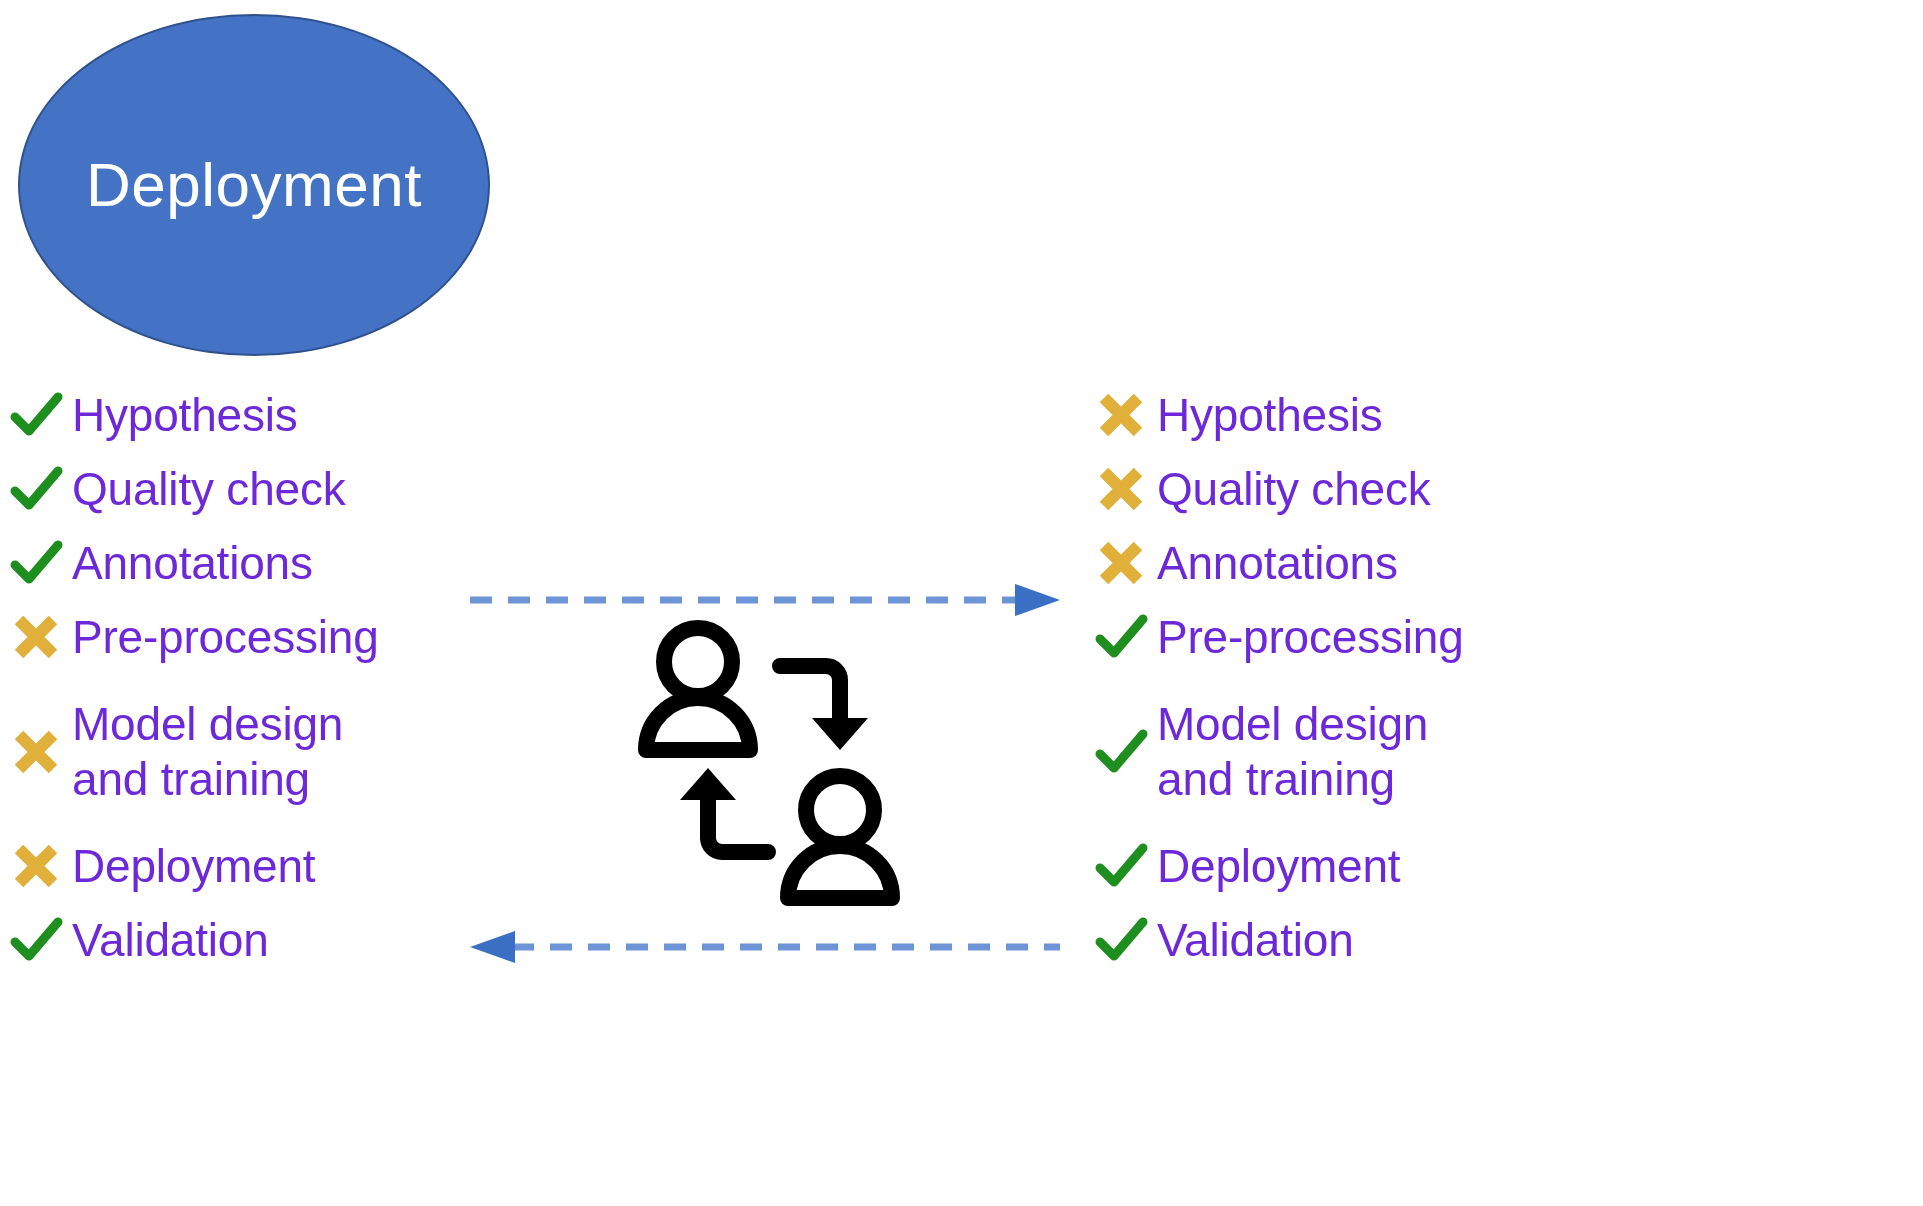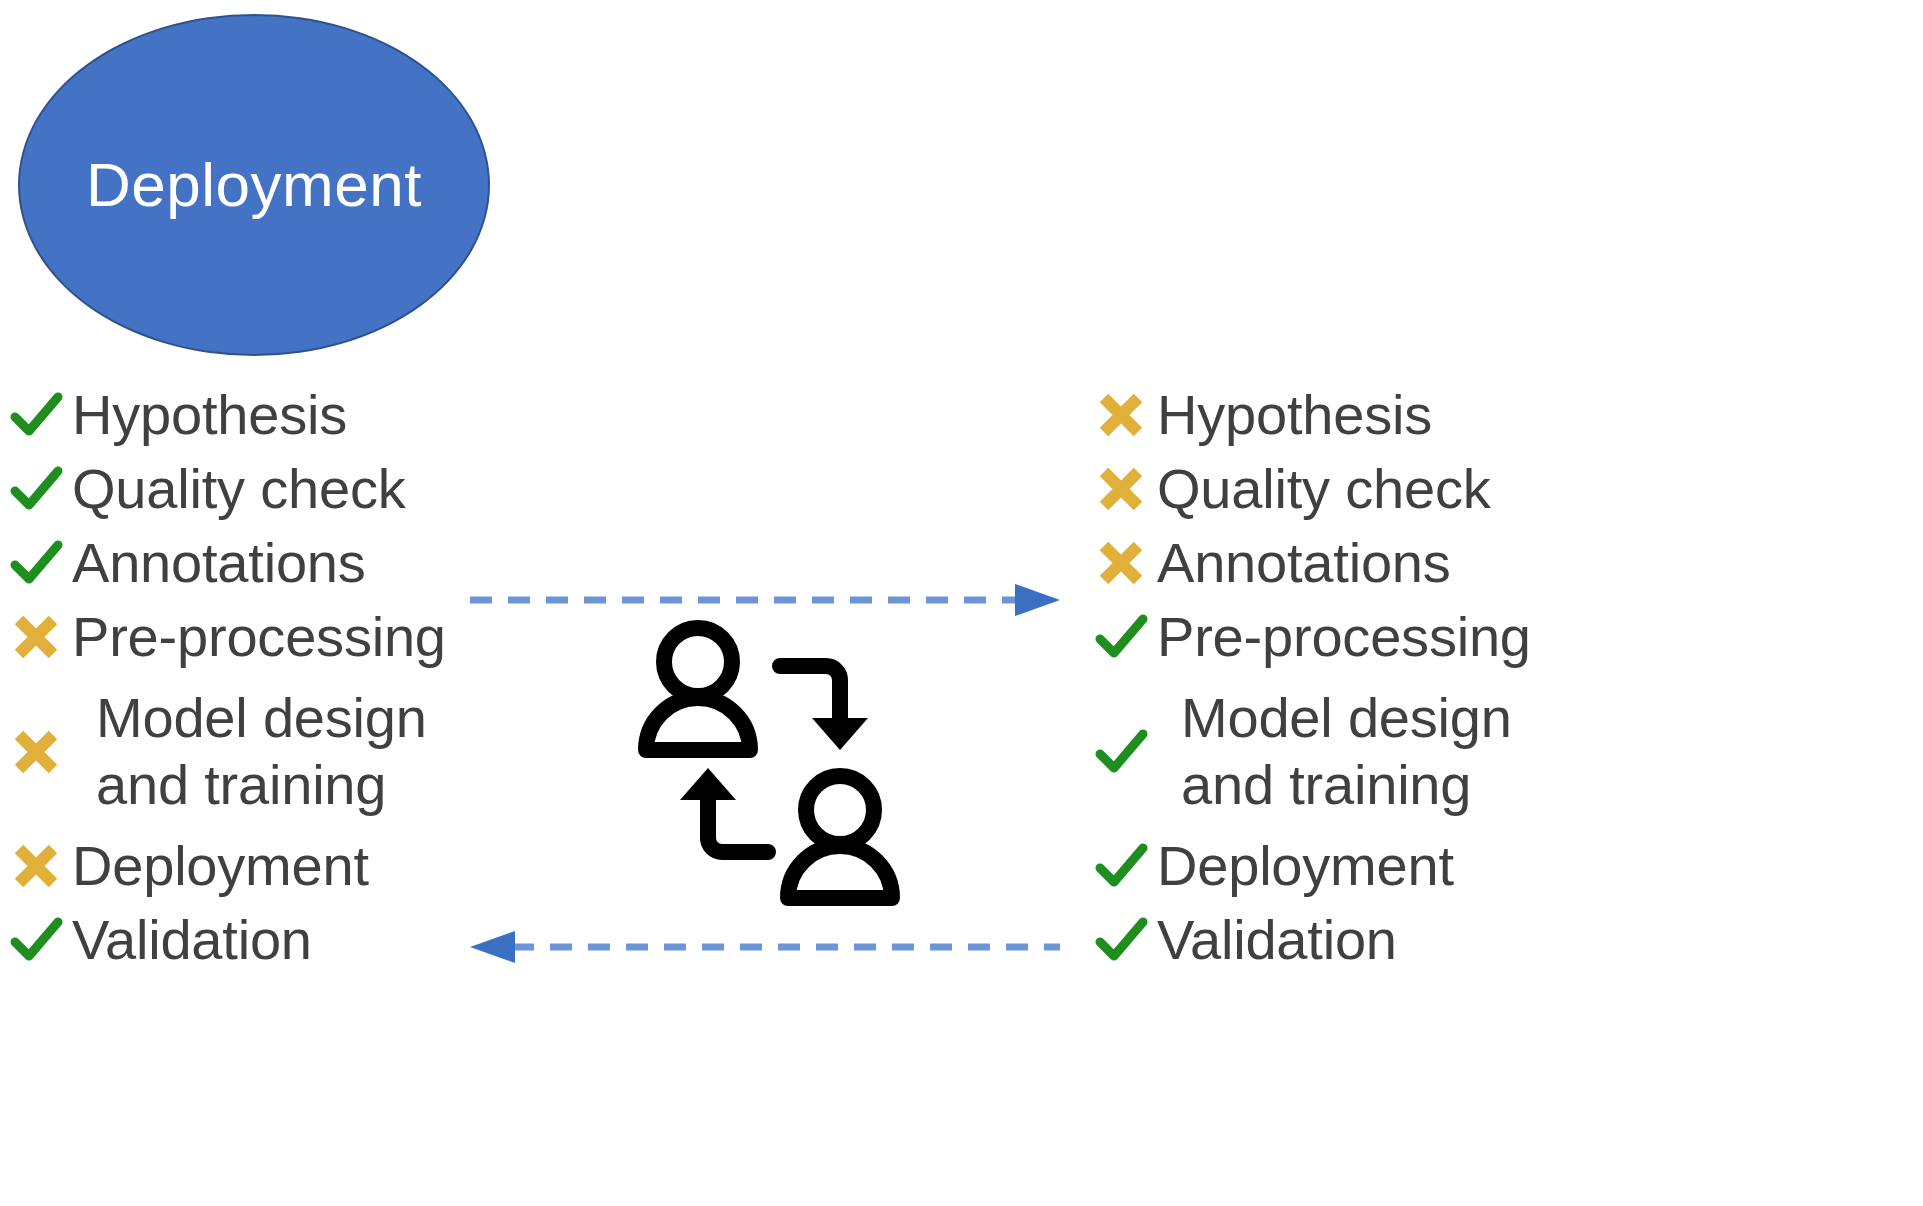--- a/index.html
+++ b/index.html
@@ -72,31 +72,31 @@
     height: 155px;
   }
   .mark {
     flex: 0 0 auto;
     width: 72px;
     text-align: center;
     line-height: 1;
   }
   .mark svg { display: block; margin: 0 auto; }
   .task-text {
-    font-size: 56px;
-    color: #404040;
+    font-size: 46px;
+    color: #6d28d9;
     line-height: 1.18;
     white-space: pre-line;
     letter-spacing: -0.2px;
   }
   
   #task-list-pathologist .task-text { text-align: left; }
   
   #task-list-ai-scientist .task-text { text-align: left; }
-  .task-row.two-line .task-text { text-align: center; width: 100%; margin-left: 24px; }
+  .task-row.two-line .task-text { text-align: center; width: 100%; }
 
   
   .dash-arrow {
     position: absolute;
     height: 40px;
   }
   #arrow-to-ai {
     left: 470px;
     top: 580px;
     width: 590px;

